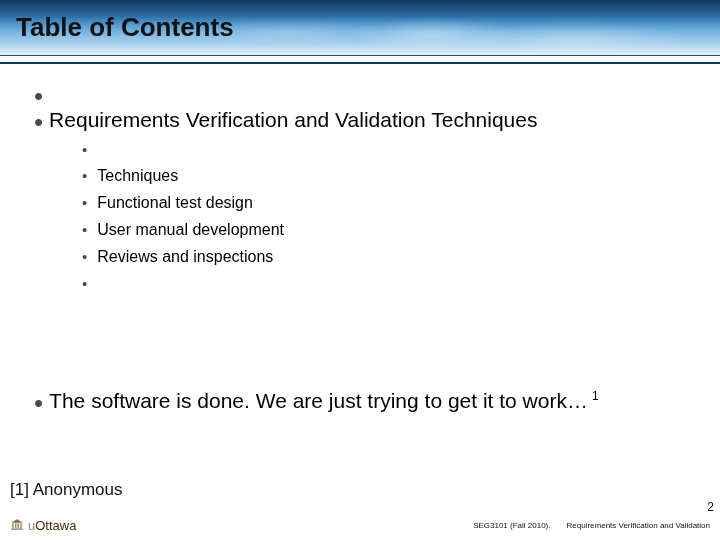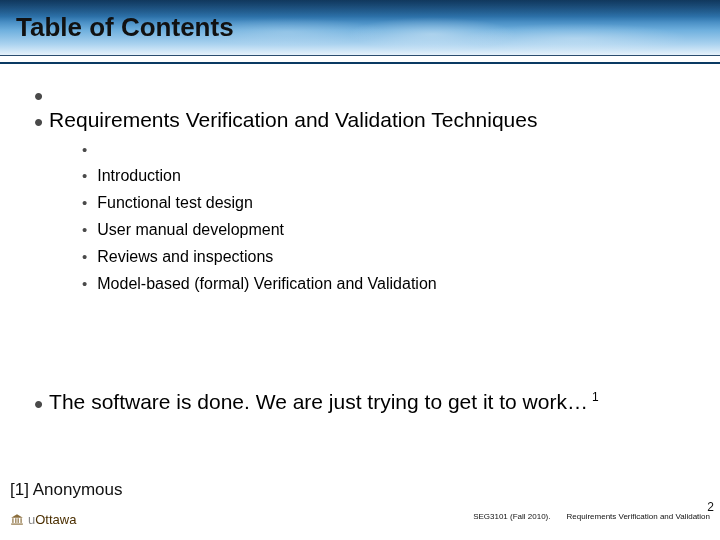--- a/index.html
+++ b/index.html
@@ -35,21 +35,21 @@
   .b2 .text { }
 
   .gap { height: 78px; }
 
   .quote-line { display: flex; align-items: baseline; font-size: 21px; margin-top: 10px; }
   .quote-line .dot { color: #4a4a4a; font-size: 26px; line-height: 20px; margin-right: 6px; position: relative; top: 4px; }
   .sup { font-size: 12px; vertical-align: super; margin-left: 4px; }
 
   .citation { position: absolute; left: 10px; bottom: 40px; font-size: 17px; color: #111; }
 
-  .footer { position: absolute; left: 0; right: 0; bottom: 0; height: 28px; display: flex; align-items: flex-start; padding: 0 10px 2px 10px; margin-top: 32px; }
+  .footer { position: absolute; left: 0; right: 0; bottom: 0; height: 28px; display: flex; align-items: center; padding: 0 10px 2px 10px; margin-top: 32px; }
   .logo { display: flex; align-items: center; gap: 4px; color: #4a4a4a; font-size: 13px; }
   .logo .icon { width: 14px; height: 14px; }
   .logo .u { color: #888; font-weight: 400; }
   .logo .name { color: #4a2e00; font-weight: 400; }
 
   .footer-right { margin-left: auto; font-size: 8px; color: #111; display: flex; align-items: center; gap: 16px; }
   .pagenum { position: absolute; right: 6px; bottom: 26px; font-size: 12px; color: #111; }
 </style>
 </head>
 <body>
@@ -71,37 +71,36 @@
       <span class="dot">•</span>
       <span class="text">Requirements Verification and Validation Techniques</span>
     </div>
 
     <div class="b2-list">
       <div class="b2">
         <span class="dot">•</span>
       </div>
       <div class="b2">
         <span class="dot">•</span>
-        <span class="text">Introduction</span>
+        <span class="text">Techniques</span>
       </div>
       <div class="b2">
         <span class="dot">•</span>
         <span class="text">Functional test design</span>
       </div>
       <div class="b2">
         <span class="dot">•</span>
         <span class="text">User manual development</span>
       </div>
       <div class="b2">
         <span class="dot">•</span>
         <span class="text">Reviews and inspections</span>
       </div>
       <div class="b2">
         <span class="dot">•</span>
-        <span class="text">Model-based (formal) Verification and Validation</span>
       </div>
     </div>
 
     <div class="gap"></div>
 
     <div class="quote-line">
       <span class="dot">•</span>
       <span>
         <span>The software is done. We are just trying to get it to work…</span><span class="sup">1</span>
       </span>

